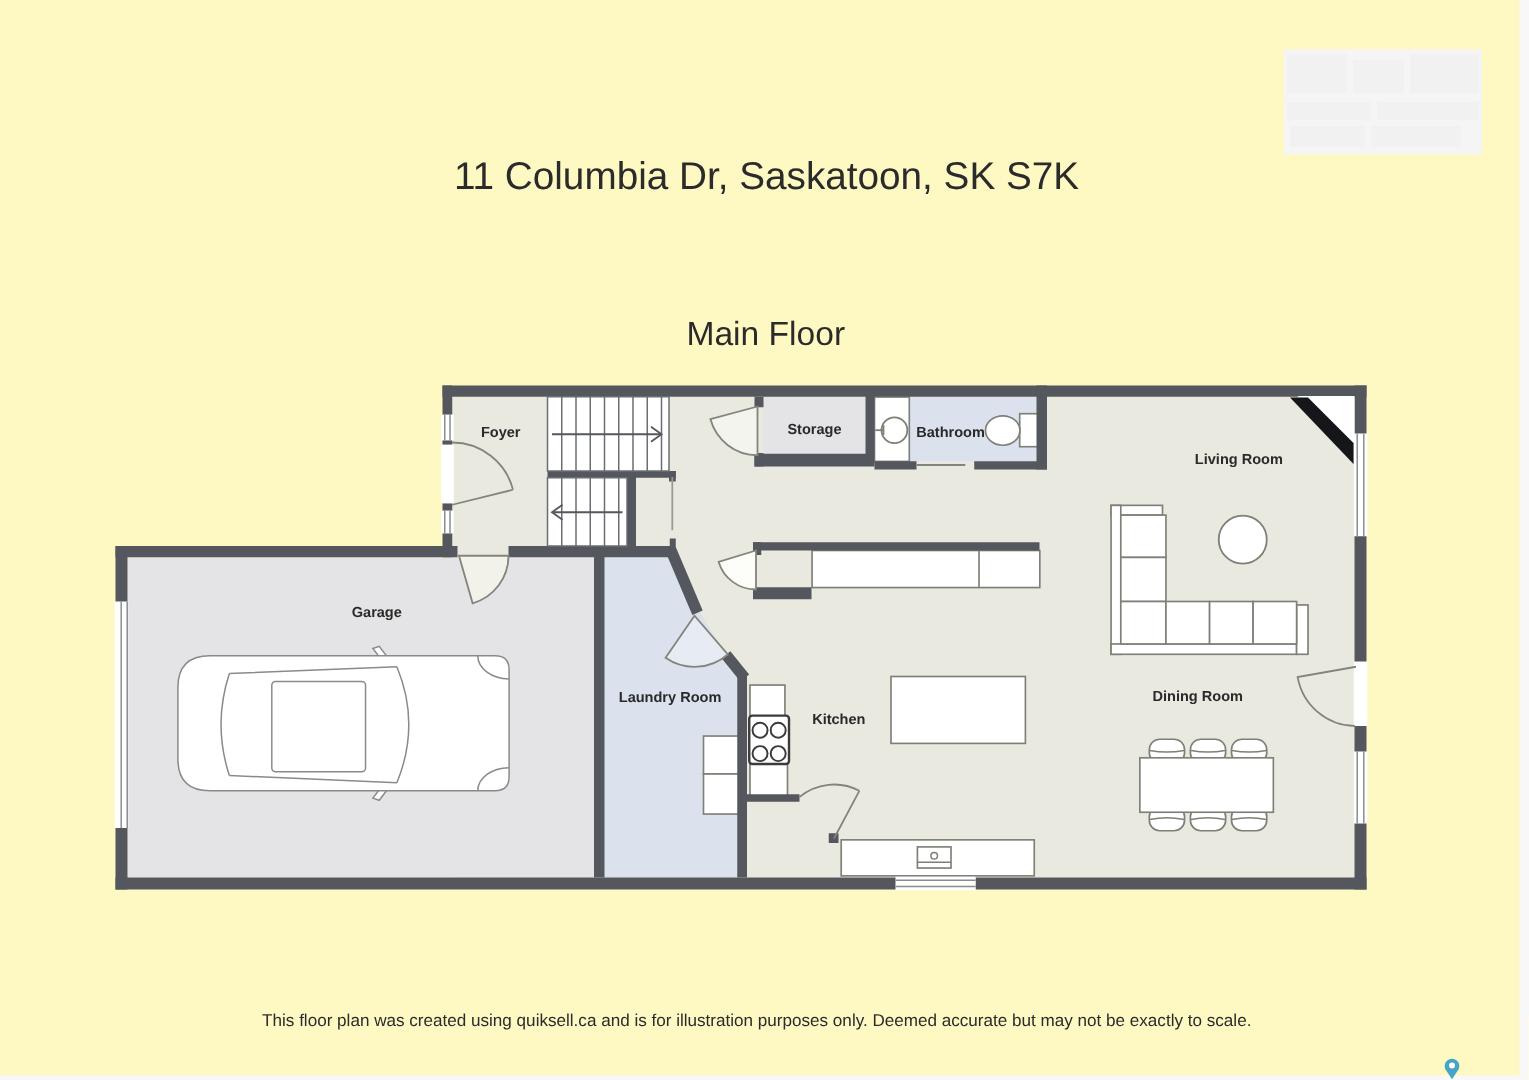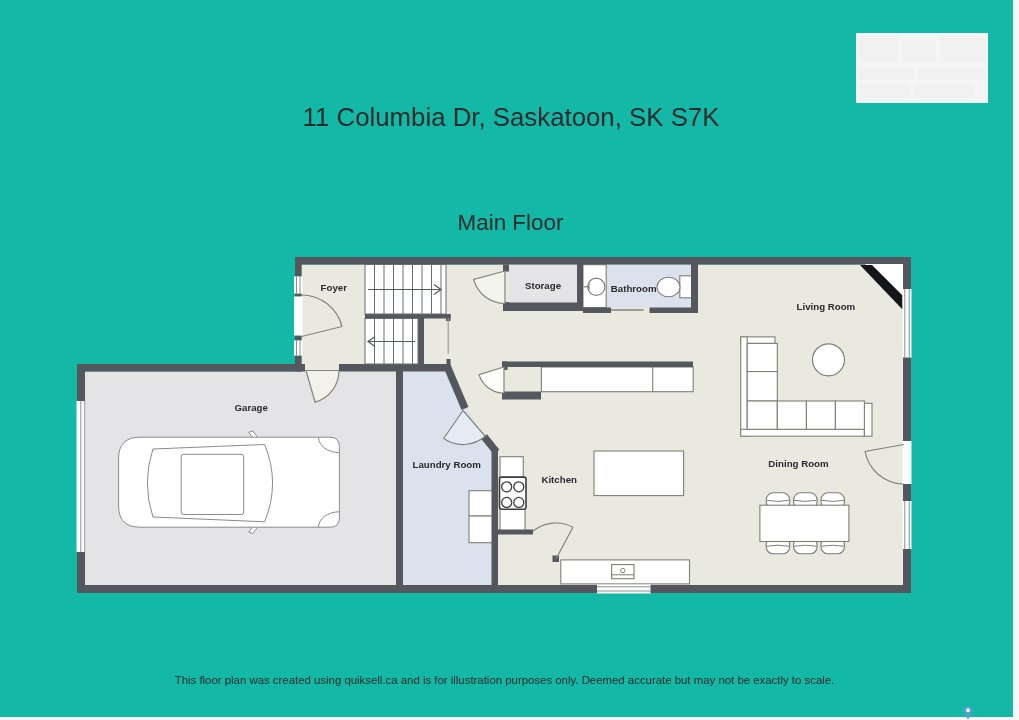--- a/index.html
+++ b/index.html
@@ -1,16 +1,16 @@
 <!DOCTYPE html>
 <html><head>
 <meta charset="utf-8">
 <style>
 html,body{margin:0;padding:0;background:#ffffff;}
-#page{position:relative;width:1019px;height:720px;background:#14b8a6;overflow:hidden;
+#page{position:relative;width:1019px;height:720px;background:#fef9c3;overflow:hidden;
 font-family:"Liberation Sans", sans-serif;}
 svg{display:block;}
 </style>
 </head>
 <body>
 <div id="page">
 <svg width="1019" height="720" viewBox="0 0 1019 720">
 
 <g fill="#f1f1f2">
 <rect x="856" y="33" width="132" height="70" fill="#f5f5f6"></rect>

